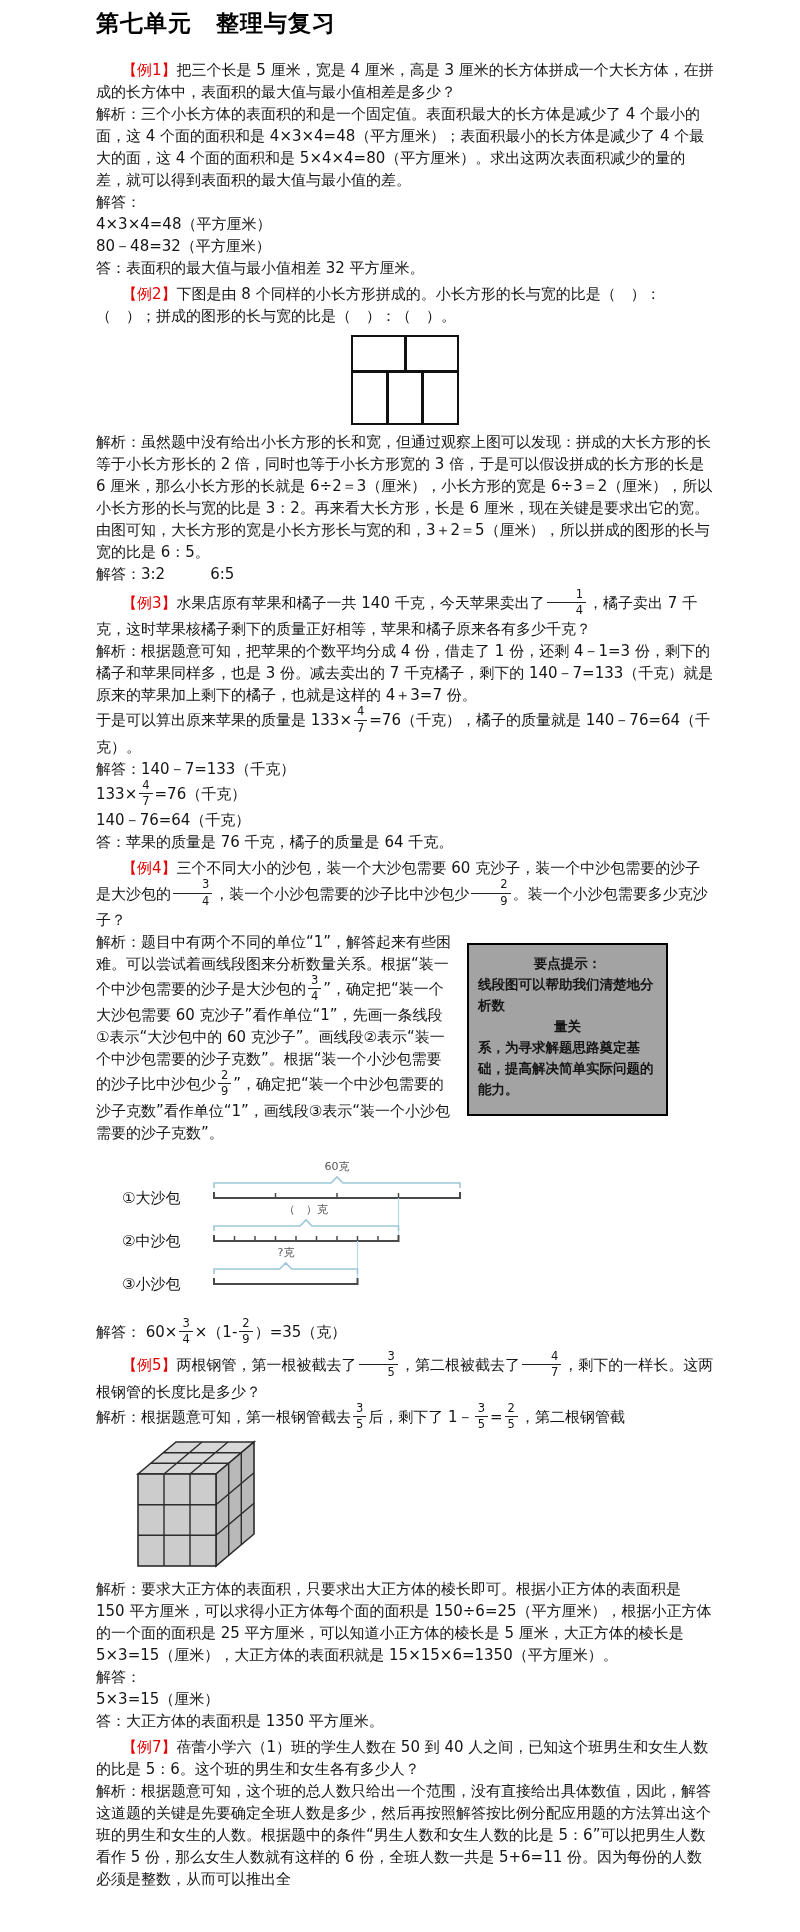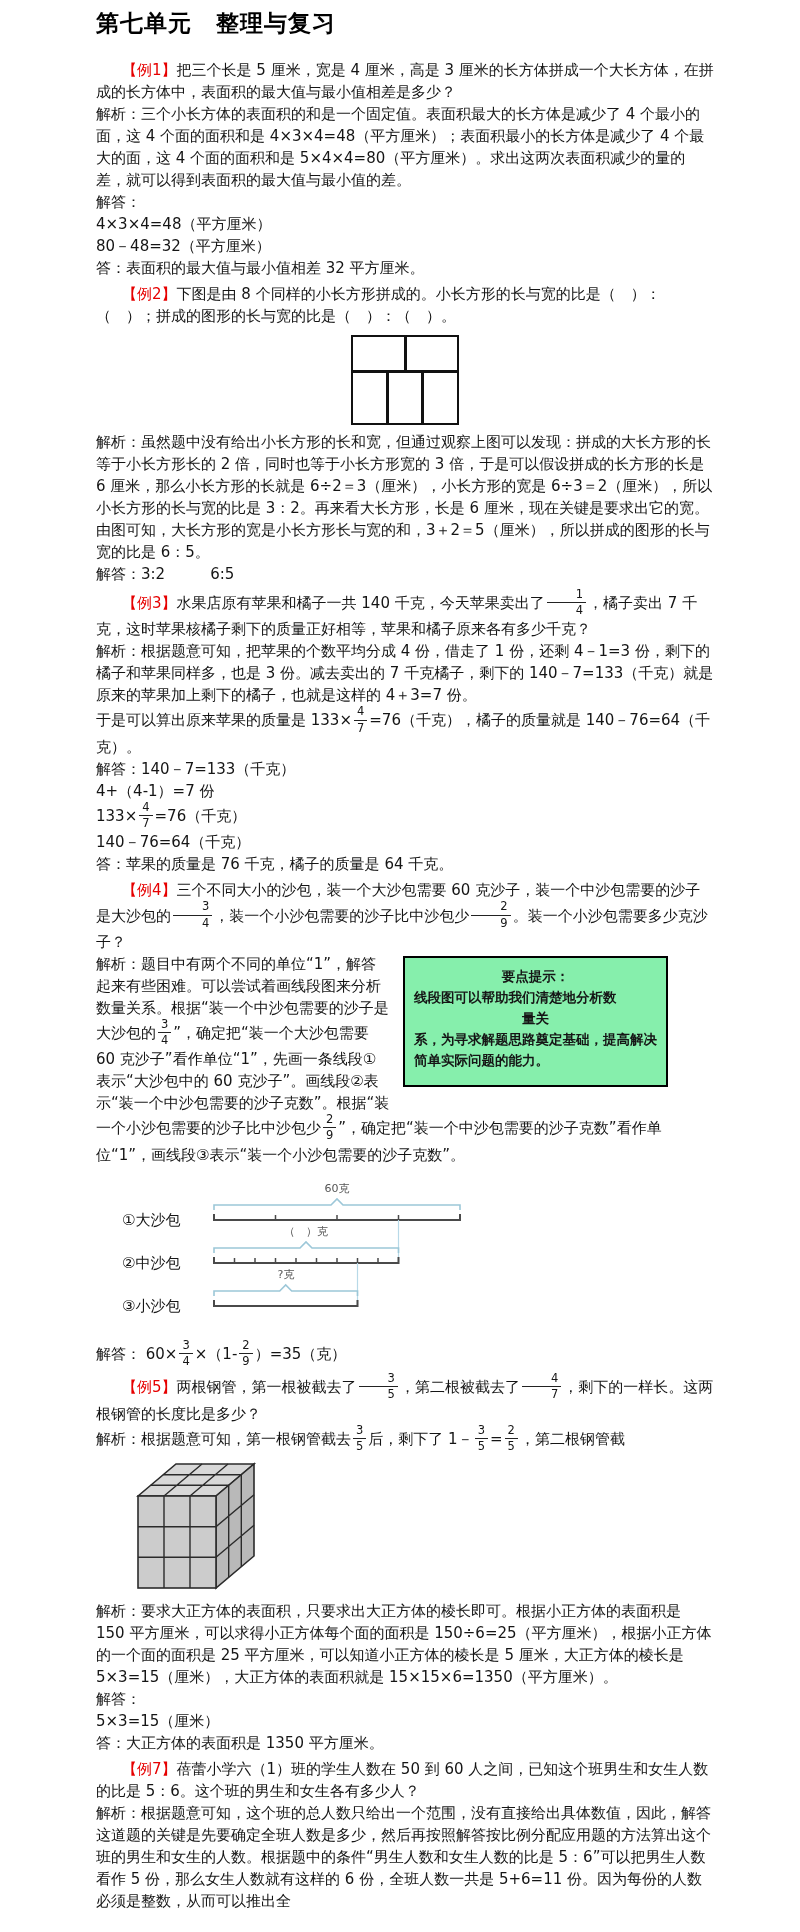--- a/index.html
+++ b/index.html
@@ -30,22 +30,22 @@
   .fig-rects { width: 108px; margin: 8px auto 6px; border: 2px solid #111; background: #fff; }
   .fr-top { display: flex; height: 36px; border-bottom: 3px solid #111; }
   .fr-top div { flex: 1; }
   .fr-top div:first-child { border-right: 3px solid #111; }
   .fr-bottom { display: flex; height: 50px; }
   .fr-bottom div { flex: 1; }
   .fr-bottom div:first-child, .fr-bottom div:nth-child(2) { border-right: 3px solid #111; }
 
   
   .tipbox {
-    float: right; width: 265px; margin: 3px 46px 8px 12px;
-    background: #86efac; border: 2px solid #000;
+    float: right; width: 201px; margin: 12px 46px 8px 12px;
+    background: #a3a3a3; border: 2px solid #000;
     padding: 8px 9px 14px; font-size: 13.5px; font-weight: bold; line-height: 21px;
     text-indent: 0;
   }
   .tip-title, .tip-center { display: block; text-align: center; }
   .tip-line { display: block; }
 
   
   .fig-seg { display: block; margin: 8px 0 4px 26px; clear: both; }
   .seg-line { stroke: #4a4a4a; stroke-width: 2; fill: none; }
   .seg-tick { stroke: #4a4a4a; stroke-width: 1.5; }
@@ -85,21 +85,20 @@
         <div></div>
       </div>
   </div>
   <p class="para">解析：虽然题中没有给出小长方形的长和宽，但通过观察上图可以发现：拼成的大长方形的长等于小长方形长的 2 倍，同时也等于小长方形宽的 3 倍，于是可以假设拼成的长方形的长是 6 厘米，那么小长方形的长就是 6÷2＝3（厘米），小长方形的宽是 6÷3＝2（厘米），所以小长方形的长与宽的比是 3：2。再来看大长方形，长是 6 厘米，现在关键是要求出它的宽。由图可知，大长方形的宽是小长方形长与宽的和，3＋2＝5（厘米），所以拼成的图形的长与宽的比是 6：5。</p>
   <p class="para">解答：3:2　　　6:5</p>
 
   <p class="para indent ex-start"><span class="exlabel">【例3】</span><span>水果店原有苹果和橘子一共 140 千克，今天苹果卖出了<span class="frac"><span class="fn">1</span><span class="fd">4</span></span>，橘子卖出 7 千克，这时苹果核橘子剩下的质量正好相等，苹果和橘子原来各有多少千克？</span></p>
   <p class="para">解析：根据题意可知，把苹果的个数平均分成 4 份，借走了 1 份，还剩 4－1=3 份，剩下的橘子和苹果同样多，也是 3 份。减去卖出的 7 千克橘子，剩下的 140－7=133（千克）就是原来的苹果加上剩下的橘子，也就是这样的 4＋3=7 份。</p>
   <p class="para">于是可以算出原来苹果的质量是 133×<span class="frac"><span class="fn">4</span><span class="fd">7</span></span>=76（千克），橘子的质量就是 140－76=64（千克）。</p>
   <p class="para">解答：140－7=133（千克）</p>
-  <p class="para">4+（4-1）=7 份</p>
   <p class="para">133×<span class="frac"><span class="fn">4</span><span class="fd">7</span></span>=76（千克）</p>
   <p class="para">140－76=64（千克）</p>
   <p class="para">答：苹果的质量是 76 千克，橘子的质量是 64 千克。</p>
 
   <p class="para indent ex-start"><span class="exlabel">【例4】</span><span>三个不同大小的沙包，装一个大沙包需要 60 克沙子，装一个中沙包需要的沙子是大沙包的<span class="frac"><span class="fn">3</span><span class="fd">4</span></span>，装一个小沙包需要的沙子比中沙包少<span class="frac"><span class="fn">2</span><span class="fd">9</span></span>。装一个小沙包需要多少克沙子？</span></p>
   <p class="para">
     <span class="tipbox">
       <span class="tip-title">要点提示：</span>
       <span class="tip-line">线段图可以帮助我们清楚地分析数</span>
       <span class="tip-center">量关</span>
@@ -150,16 +149,16 @@
     <path class="cube-grid" d="M80,64.7 L118,32.7 M80,95.3 L118,63.3 M92.7,23.3 L92.7,115.3 M105.3,12.7 L105.3,104.7"></path>
     <rect class="cube-face" x="2" y="34" width="78" height="92" fill="#cccccc"></rect>
     <path class="cube-grid" d="M28,34 L28,126 M54,34 L54,126 M2,64.7 L80,64.7 M2,95.3 L80,95.3"></path>
   </svg>
 
   <p class="para">解析：要求大正方体的表面积，只要求出大正方体的棱长即可。根据小正方体的表面积是 150 平方厘米，可以求得小正方体每个面的面积是 150÷6=25（平方厘米），根据小正方体的一个面的面积是 25 平方厘米，可以知道小正方体的棱长是 5 厘米，大正方体的棱长是 5×3=15（厘米），大正方体的表面积就是 15×15×6=1350（平方厘米）。</p>
   <p class="para">解答：</p>
   <p class="para">5×3=15（厘米）</p>
   <p class="para">答：大正方体的表面积是 1350 平方厘米。</p>
 
-  <p class="para indent ex-start"><span class="exlabel">【例7】</span><span>蓓蕾小学六（1）班的学生人数在 50 到 60 人之间，已知这个班男生和女生人数的比是 5：6。这个班的男生和女生各有多少人？</span></p>
+  <p class="para indent ex-start"><span class="exlabel">【例7】</span><span>蓓蕾小学六（1）班的学生人数在 50 到 40 人之间，已知这个班男生和女生人数的比是 5：6。这个班的男生和女生各有多少人？</span></p>
   <p class="para">解析：根据题意可知，这个班的总人数只给出一个范围，没有直接给出具体数值，因此，解答这道题的关键是先要确定全班人数是多少，然后再按照解答按比例分配应用题的方法算出这个班的男生和女生的人数。根据题中的条件“男生人数和女生人数的比是 5：6”可以把男生人数看作 5 份，那么女生人数就有这样的 6 份，全班人数一共是 5+6=11 份。因为每份的人数必须是整数，从而可以推出全</p>
 
 </div>
 
 </body></html>

